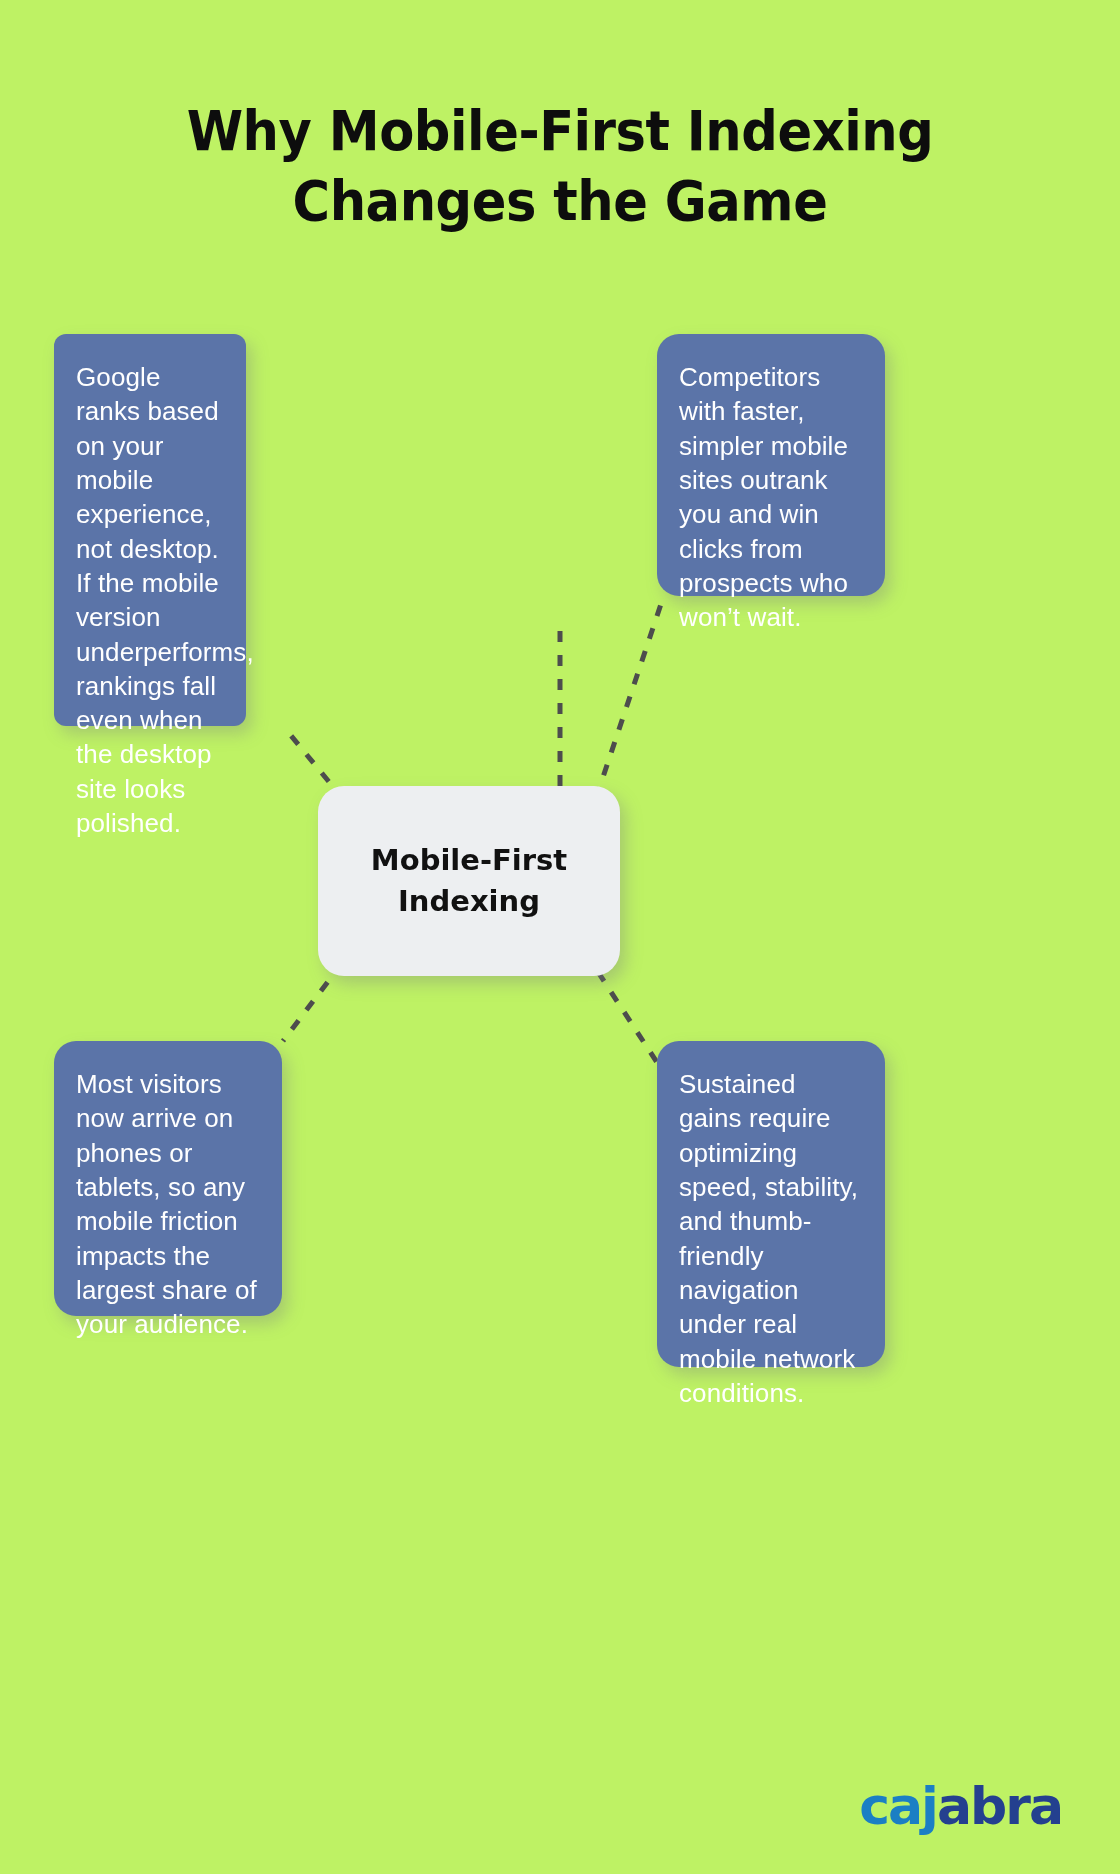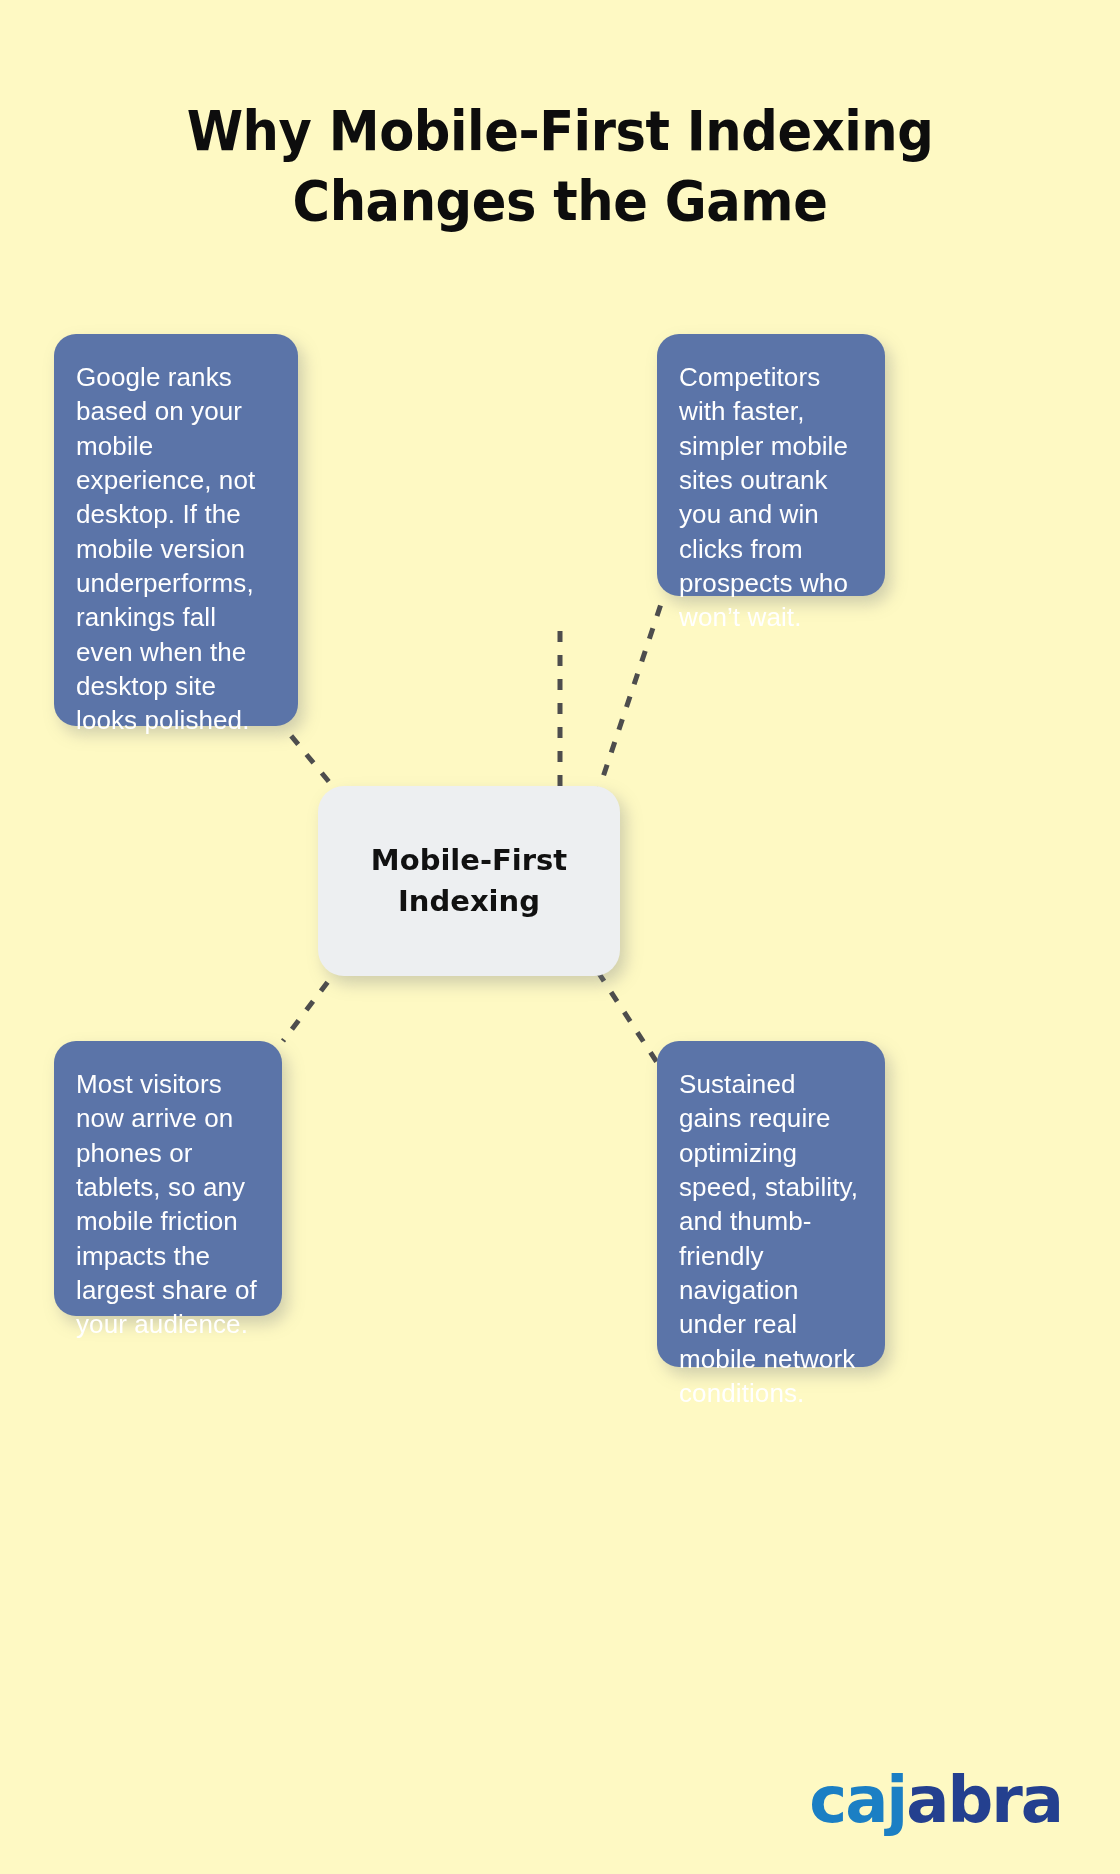--- a/index.html
+++ b/index.html
@@ -10,21 +10,21 @@
     width: 1120px;
     height: 1874px;
     background: #e2e4e4;
     font-family: "Liberation Sans", sans-serif;
     overflow: hidden;
   }
   #canvas {
     position: relative;
     width: 1120px;
     height: 1874px;
-    background: #fef9c3;
+    background: #bef264;
   }
 
   
   #title {
     position: absolute;
     left: 0;
     top: 96px;
     width: 1120px;
     text-align: center;
     font-family: "DejaVu Sans", sans-serif;
@@ -72,35 +72,35 @@
     justify-content: center;
     text-align: center;
     font-family: "DejaVu Sans", sans-serif;
     font-weight: bold;
     font-size: 29px;
     line-height: 1.42;
     border-radius: 26px;
   }
 
   
-  #node-1 { left: 54px;  top: 334px;  width: 244px; height: 392px; }
+  #node-1 { left: 54px;  top: 334px;  width: 192px; height: 392px; border-radius: 12px; }
   #node-2 { left: 355px; top: 334px;  width: 228px; height: 294px; }
   #node-3 { left: 657px; top: 334px;  width: 228px; height: 262px; }
   #node-center { left: 318px; top: 786px; width: 302px; height: 190px; }
   #node-4 { left: 54px;  top: 1041px; width: 228px; height: 275px; }
   #node-5 { left: 657px; top: 1041px; width: 228px; height: 326px; }
 
   
   #logo {
     position: absolute;
     right: 58px;
     bottom: 42px;
     font-family: "DejaVu Sans", sans-serif;
     font-weight: bold;
-    font-size: 64px;
+    font-size: 52px;
     letter-spacing: -2px;
     line-height: 1;
     white-space: nowrap;
   }
   #logo .lt1 { color: #1b7fc4; }
   #logo .lt2 { color: #24408f; }
 </style>
 </head>
 <body>
 

